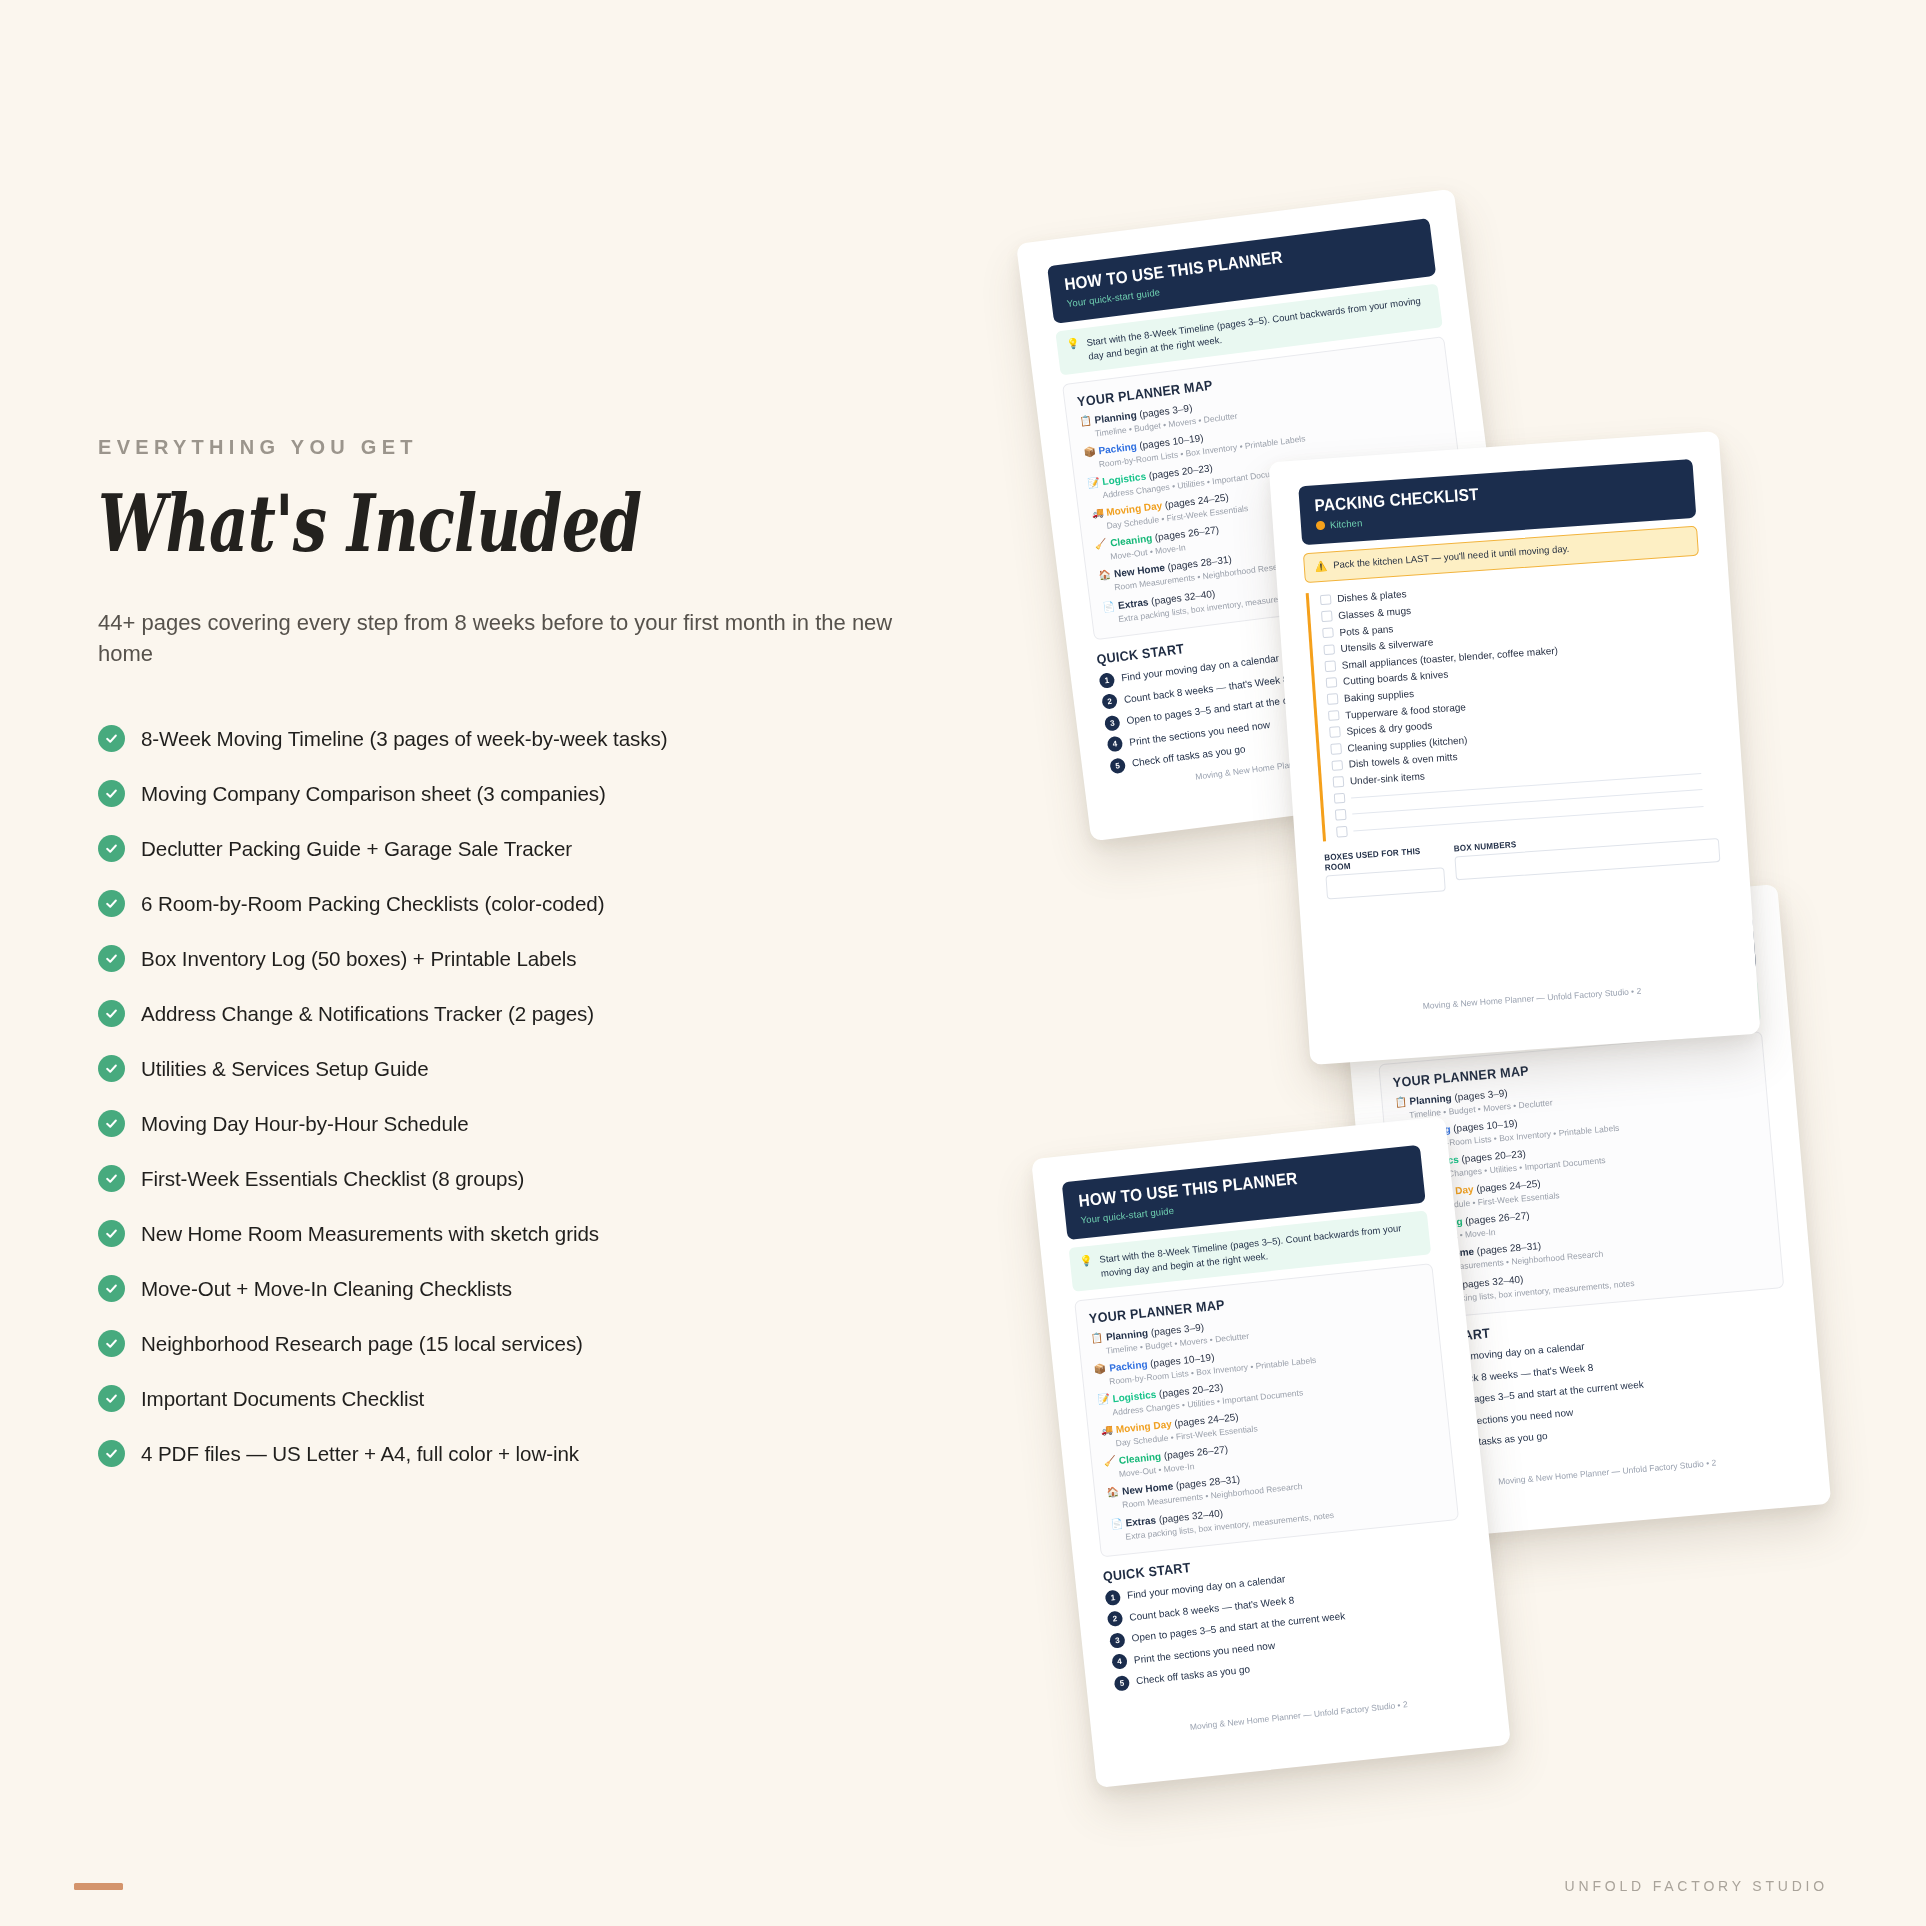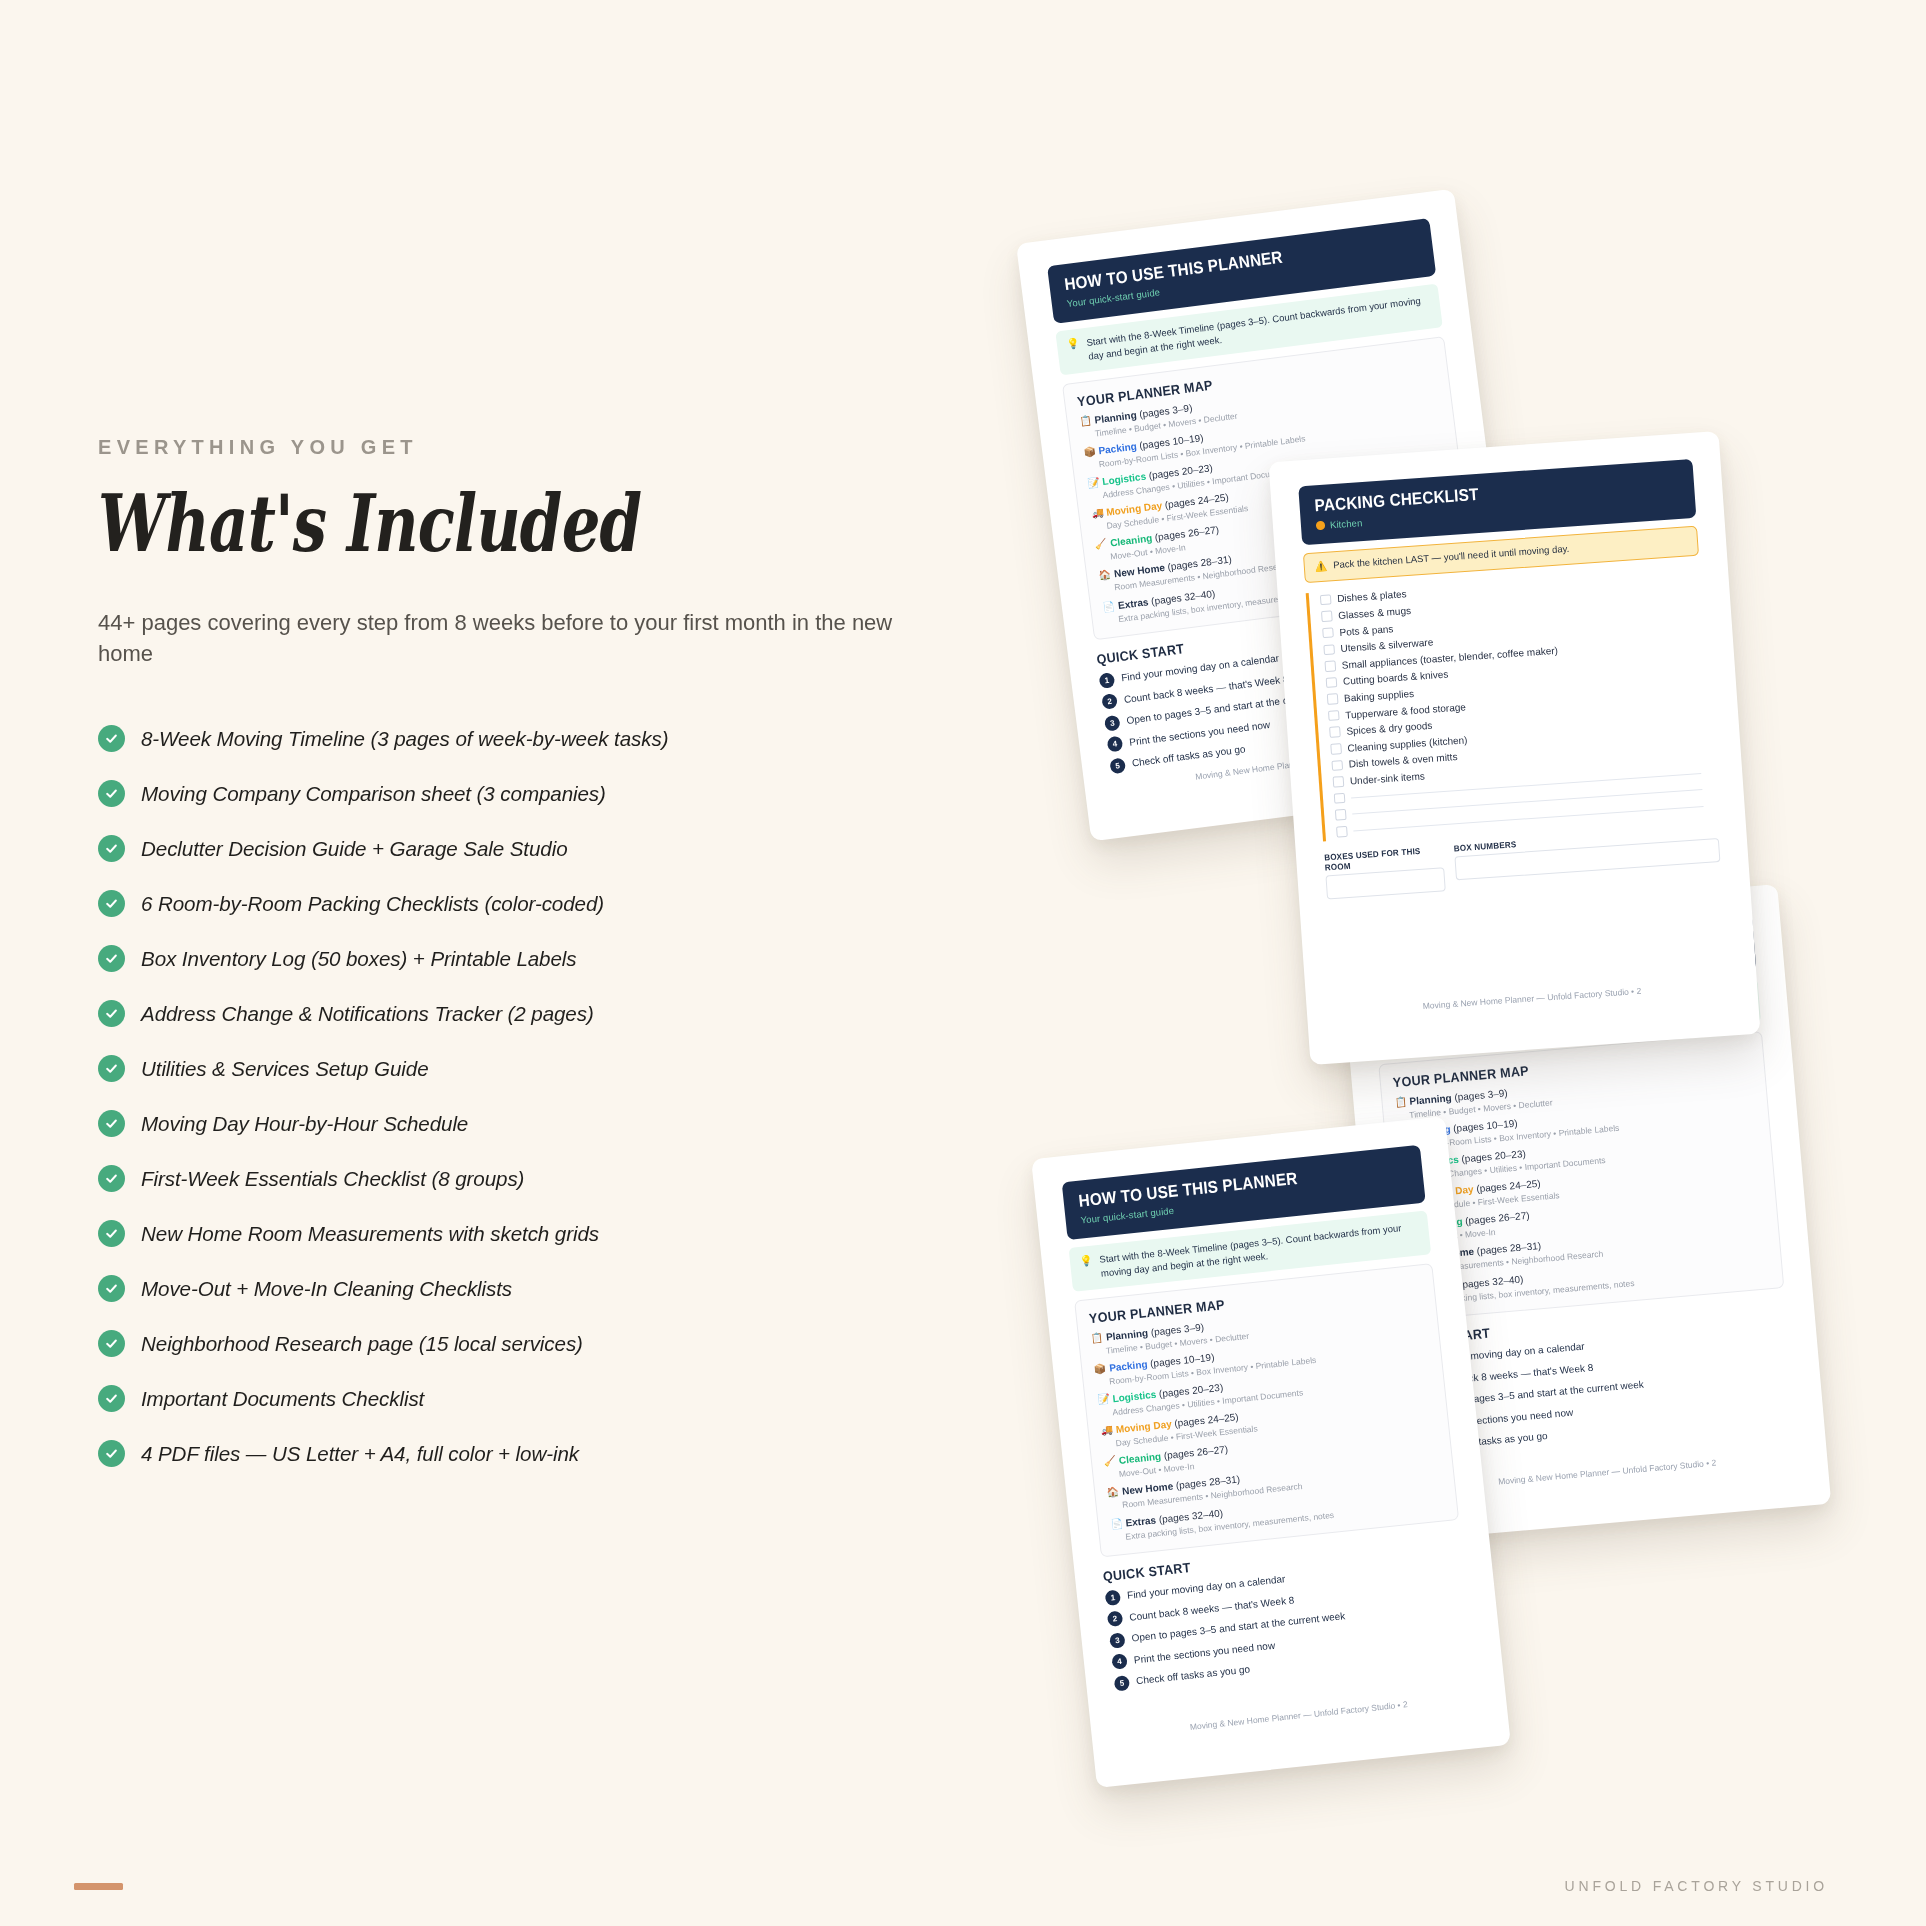--- a/index.html
+++ b/index.html
@@ -64,21 +64,20 @@
     display: flex;
     align-items: center;
     justify-content: center;
   }
   .check-badge svg { display: block; }
   .feature-text {
     font-size: 20.6px;
     color: #201f1d;
     line-height: 1.2;
     letter-spacing: -0.1px;
-    font-style: italic;
   }
 
   
   .page-footer-dash {
     position: absolute;
     left: 74px;
     top: 1883px;
     width: 49px;
     height: 6.5px;
     border-radius: 1.5px;
@@ -326,21 +325,21 @@
           </svg>
         </span>
         <span class="feature-text">Moving Company Comparison sheet (3 companies)</span>
       </div>
       <div class="feature-item">
         <span class="check-badge">
           <svg width="15" height="15" viewBox="0 0 24 24" fill="none">
             <path d="M5 12.5 L10 17.2 L19 7.2" stroke="#ffffff" stroke-width="3.1" stroke-linecap="round" stroke-linejoin="round"></path>
           </svg>
         </span>
-        <span class="feature-text">Declutter Decision Guide + Garage Sale Studio</span>
+        <span class="feature-text">Declutter Packing Guide + Garage Sale Tracker</span>
       </div>
       <div class="feature-item">
         <span class="check-badge">
           <svg width="15" height="15" viewBox="0 0 24 24" fill="none">
             <path d="M5 12.5 L10 17.2 L19 7.2" stroke="#ffffff" stroke-width="3.1" stroke-linecap="round" stroke-linejoin="round"></path>
           </svg>
         </span>
         <span class="feature-text">6 Room-by-Room Packing Checklists (color-coded)</span>
       </div>
       <div class="feature-item">

